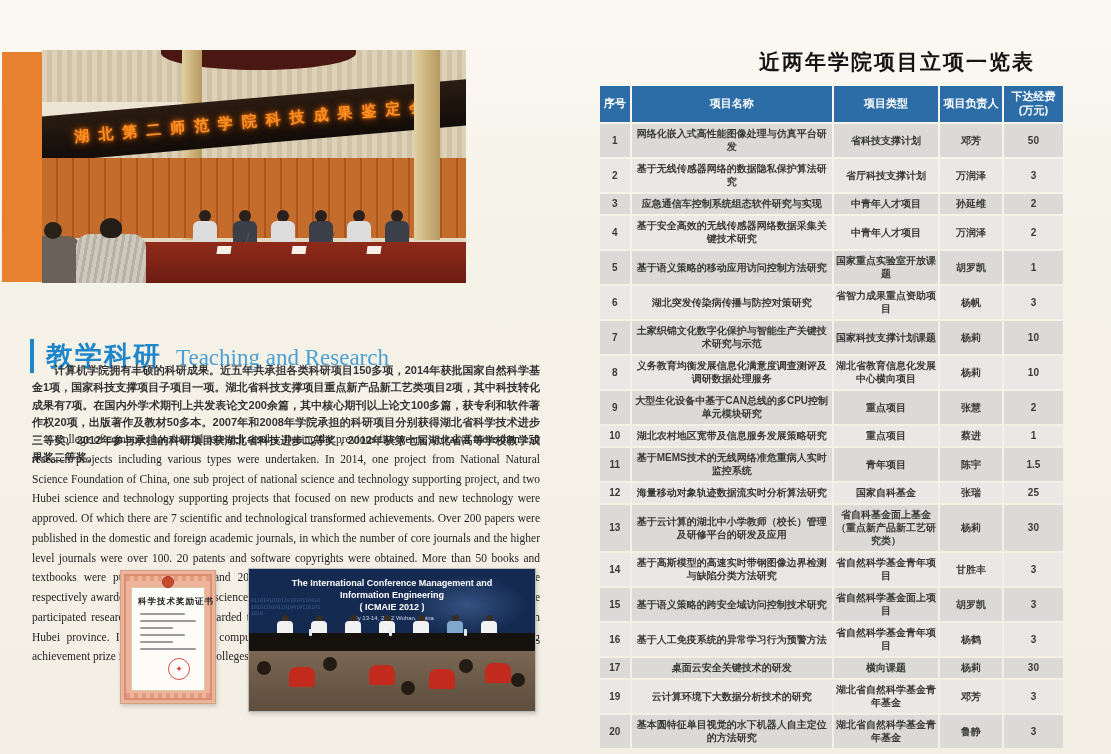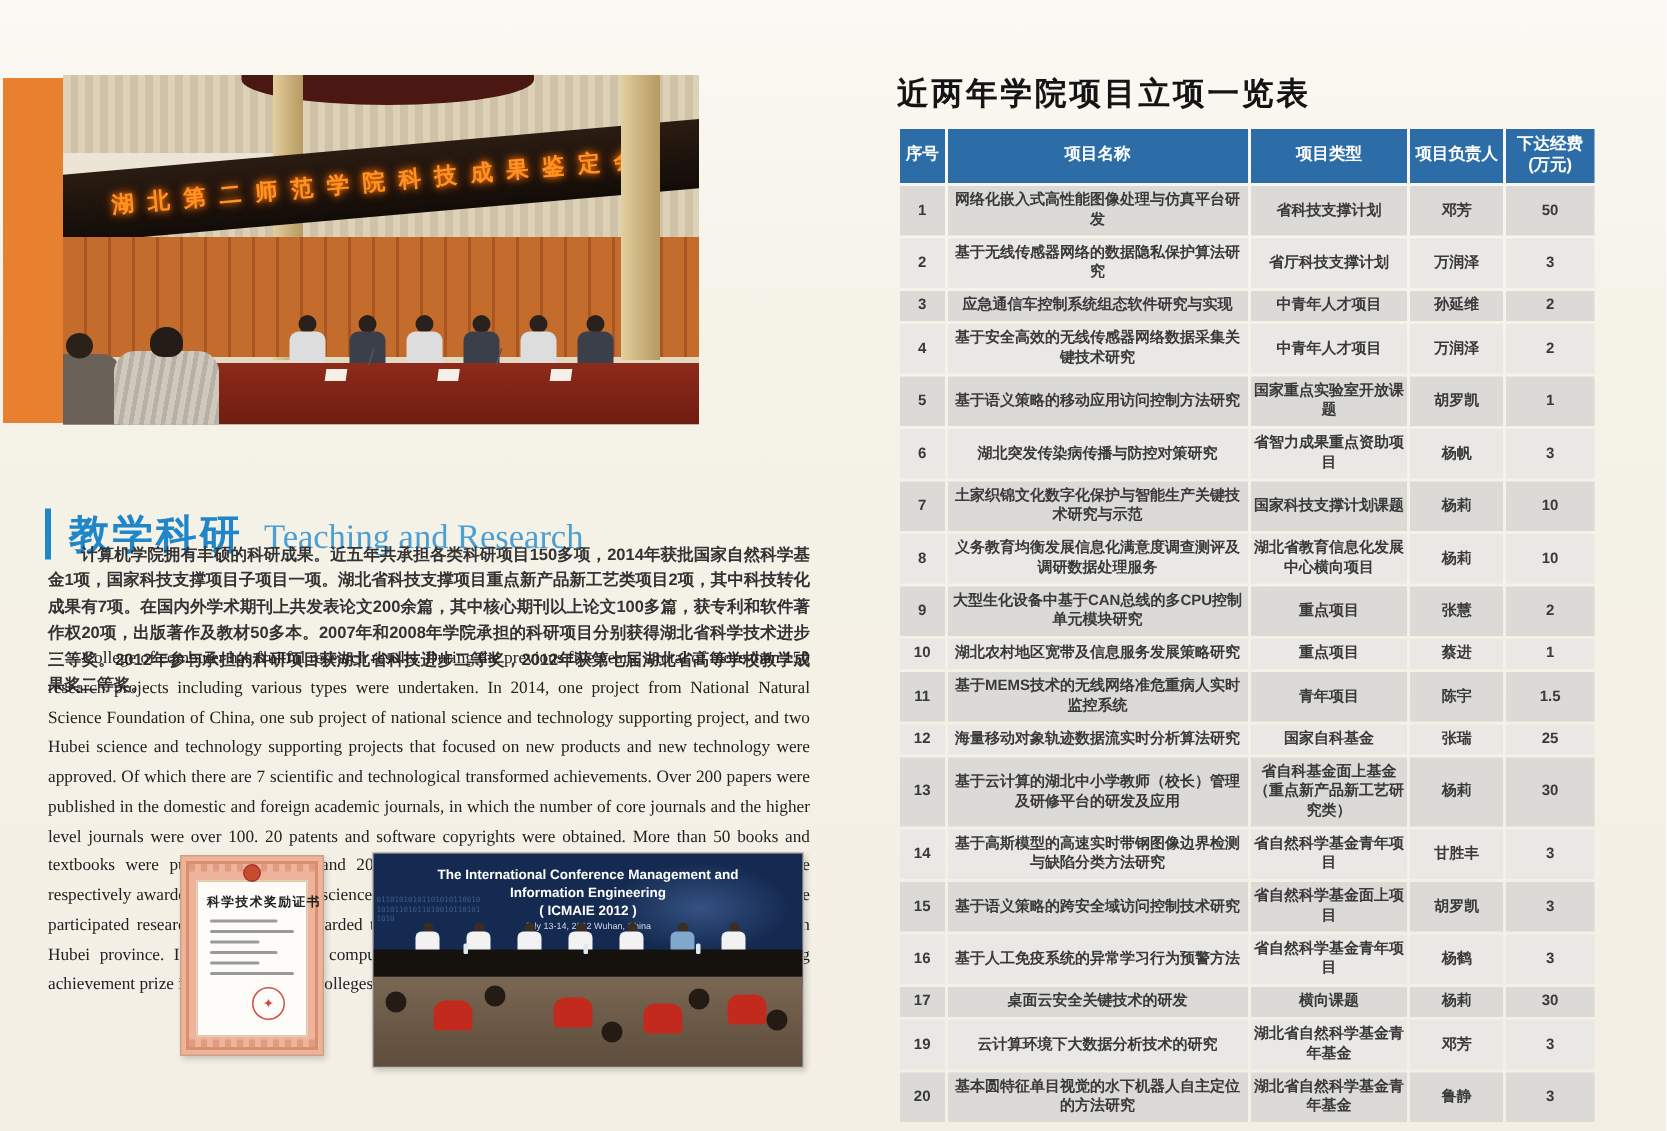--- a/index.html
+++ b/index.html
@@ -86,21 +86,21 @@
   .conf-person { position:absolute; z-index:2; width:16px; height:22px; }
   .conf-person .hd { position:absolute; left:4.5px; top:0; width:7px; height:7px; border-radius:50%; background:#3a2d24; }
   .conf-person .bd { position:absolute; left:0; top:6px; width:16px; height:15px; border-radius:4px 4px 0 0; background:#f2f2f2; }
   .conf-person.blue .bd { background:#7fa8cc; }
   .conf-floor { position:absolute; left:0; top:82px; width:100%; height:62px; background:linear-gradient(180deg,#7a6753,#5d4c3c); }
   .conf-chair { position:absolute; width:26px; height:20px; background:#c22a1e; border-radius:8px 8px 3px 3px; z-index:4; }
   .conf-head { position:absolute; width:14px; height:14px; border-radius:50%; background:#241b14; z-index:5; }
   .conf-bottle { position:absolute; width:3px; height:7px; background:#dfe9f2; border-radius:1px; z-index:5; }
 
   
-  .table-title { position:absolute; left:598px; top:48px; width:467px; text-align:left;
+  .table-title { position:absolute; left:568px; top:48px; width:467px; text-align:right;
     font-size:21px; font-weight:bold; color:#141414; letter-spacing:2px; }
   .projects-wrap { position:absolute; left:598px; top:84px; width:467px; }
   table.projects { width:100%; border-collapse:separate; border-spacing:2px; table-layout:fixed; }
   table.projects th { background:#2d6da7; color:#fff; font-size:11px; font-weight:bold; padding:4px 2px;
     line-height:1.25; text-align:center; vertical-align:middle; }
   table.projects td { font-size:10px; font-weight:bold; color:#3a3a3a; padding:3.5px 2px; line-height:1.3;
     text-align:center; vertical-align:middle; word-break:break-all; }
   table.projects tbody tr:nth-child(odd) td { background:#dbdad7; }
   table.projects tbody tr:nth-child(even) td { background:#eae8e4; }
   col.c-no { width:6.5%; } col.c-name { width:44%; } col.c-type { width:23%; }

